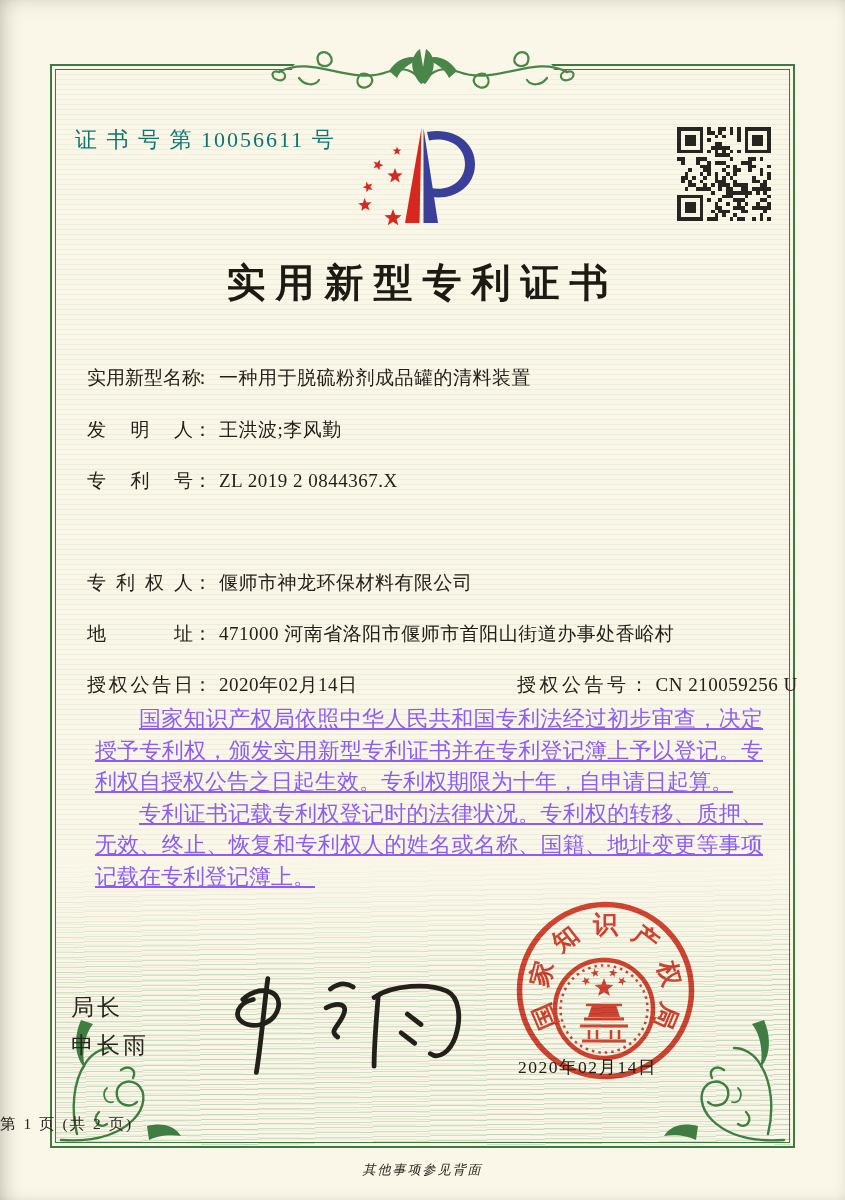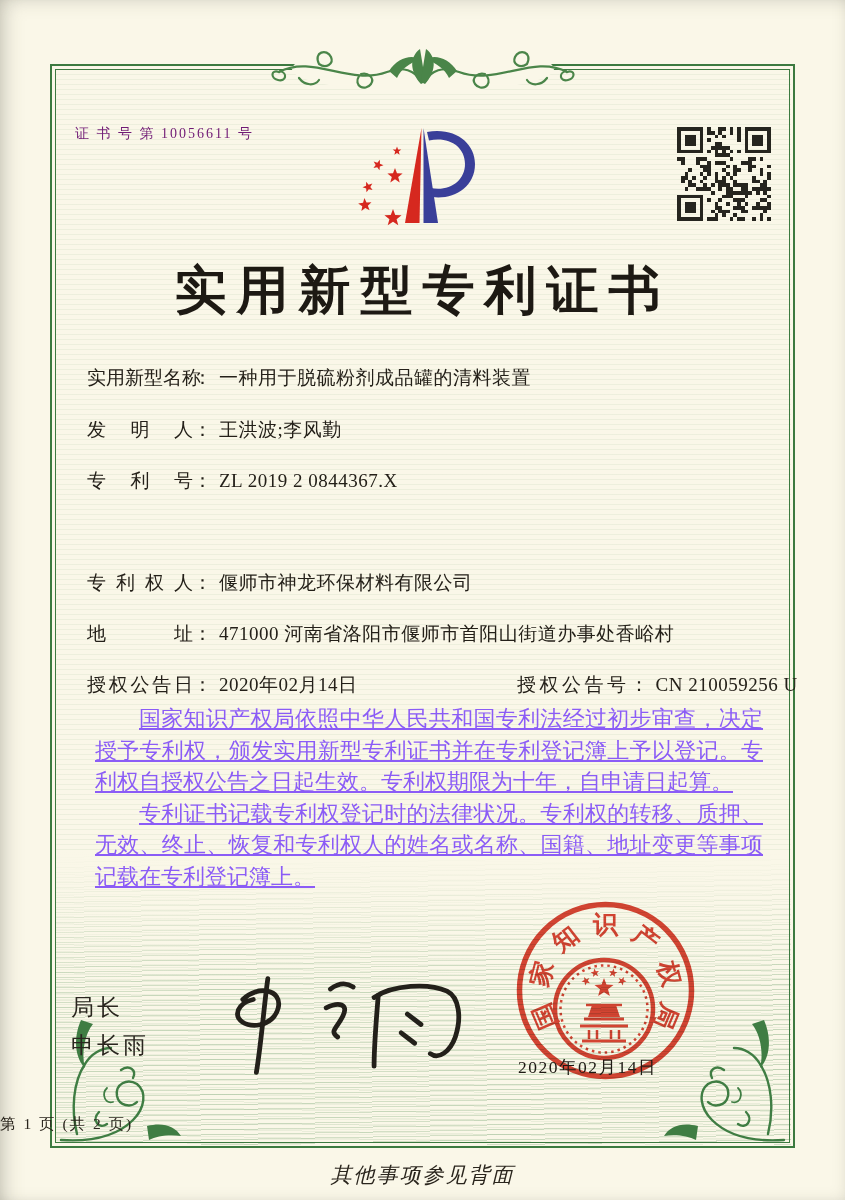--- a/index.html
+++ b/index.html
@@ -31,27 +31,27 @@
     border:2.5px solid #3c7a40;pointer-events:none;
   }
   .frame::after{
     content:"";position:absolute;inset:3px;border:1px solid #3c7a40;
   }
   .orn-top{position:absolute;left:263px;top:42px;width:320px;height:66px;}
   .orn-corner{position:absolute;width:132px;height:132px;top:1014px;}
   .orn-corner.bl{left:51px;}
   .orn-corner.br{left:662px;transform:scaleX(-1);}
   .cert-no{
-    position:absolute;left:75px;top:125px;font-size:14px;letter-spacing:2px;color:#701a75;
+    position:absolute;left:75px;top:125px;font-size:22px;letter-spacing:2px;color:#0f766e;
   }
   .logo{position:absolute;left:345px;top:119px;width:160px;height:116px;}
   .qr{position:absolute;left:677px;top:127px;width:94px;height:94px;}
   .title{
     position:absolute;left:0;top:256px;width:845px;text-align:center;
-    font-size:52px;font-weight:bold;letter-spacing:10px;color:#1d1913;
+    font-size:39px;font-weight:bold;letter-spacing:10px;color:#1d1913;
   }
   .frow{position:absolute;left:87px;width:690px;font-size:19px;line-height:24px;white-space:nowrap;}
   .f-label{display:inline-block;width:106px;text-align:justify;text-align-last:justify;vertical-align:top;}
   .f-colon{display:inline-block;}
   .f-value{display:inline-block;margin-left:7px;letter-spacing:.5px;}
   .grant-no{position:absolute;left:430px;top:0;}
   .grant-no .g-label{letter-spacing:3.5px;}
   .body-text{
     position:absolute;left:95px;top:703px;width:668px;
     font-size:22px;line-height:31.5px;text-align:justify;color:#8b5cf6;text-decoration:underline;
@@ -66,21 +66,21 @@
   .signature{position:absolute;left:222px;top:972px;width:250px;height:105px;}
   .seal{position:absolute;left:508px;top:893px;width:195px;height:195px;mix-blend-mode:multiply;opacity:.95;}
   .seal-date{
     position:absolute;left:518px;top:1055px;font-size:17.5px;letter-spacing:1.5px;color:#1e1a14;z-index:5;
   }
   .page-footer{
     position:absolute;left:0;top:1114px;width:845px;text-align:left;font-size:15.5px;
     letter-spacing:2px;color:#2a251d;
   }
   .back-note{
-    position:absolute;left:0;top:1161px;width:845px;text-align:center;font-size:21px;
+    position:absolute;left:0;top:1161px;width:845px;text-align:center;font-size:13px;
     letter-spacing:2px;color:#2a251d;font-style:italic;
   }
 </style>
 </head>
 <body>
 
 <div id="paper">
 
   <div class="waves-faint"></div>
   <div class="waves-strong"></div>

